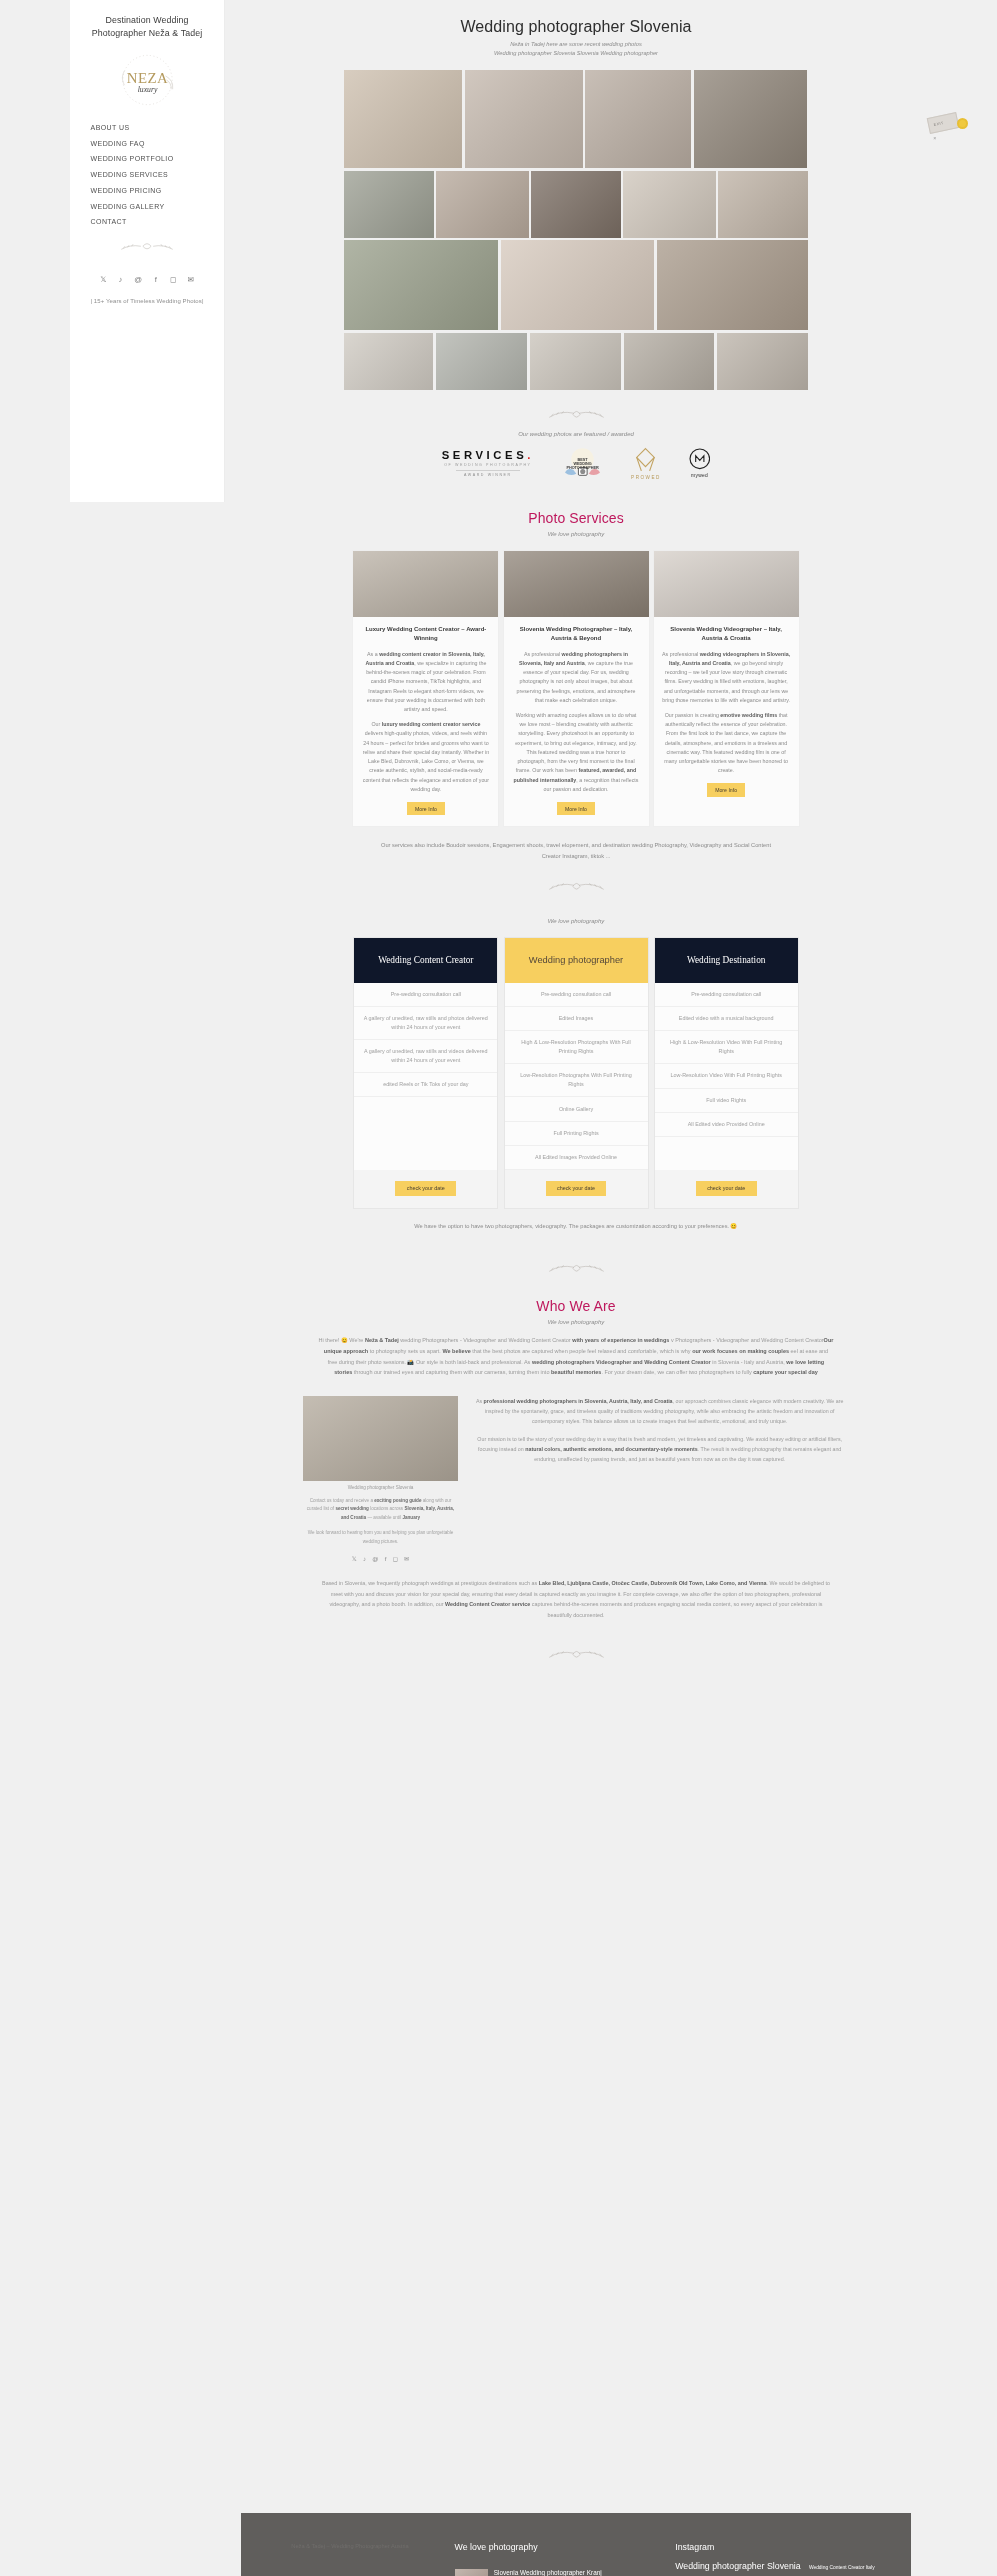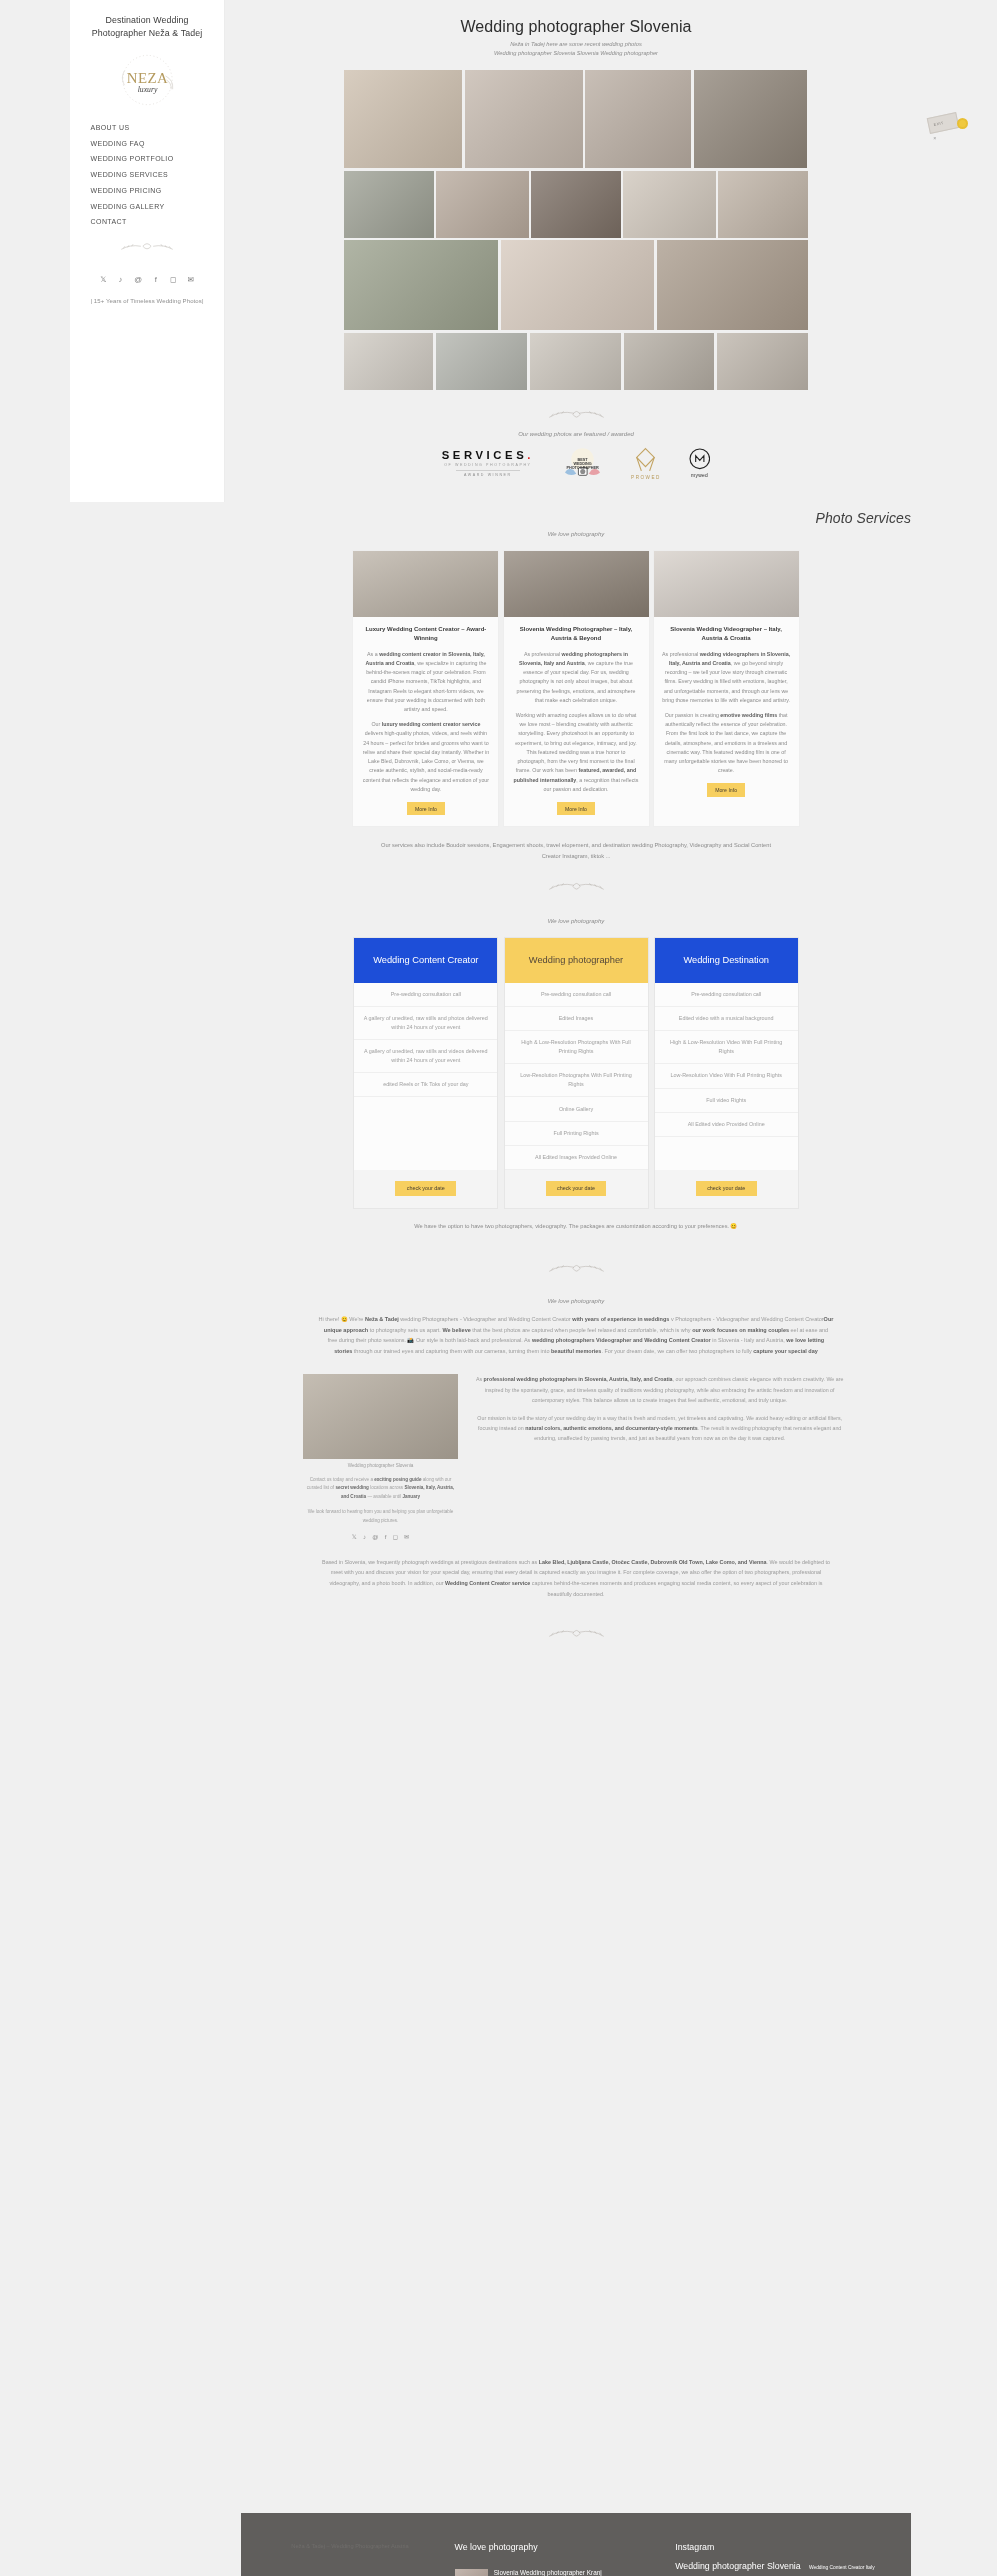--- a/index.html
+++ b/index.html
@@ -27,21 +27,21 @@
     text-decoration:none;padding:4.4px 0;font-weight:400;
   }
   .sb-divider{margin:7.2px auto 0;width:62px;height:20.6px;}
   .sb-social{display:flex;justify-content:center;gap:8.2px;margin-top:15.5px;}
   .sb-social span{width:9.3px;height:9.3px;color:#7d7d7d;display:inline-flex;align-items:center;justify-content:center;font-size:7.7px;}
   .sb-tagline{margin-top:13.4px;font-size:6px;color:#8e8e8e;letter-spacing:0.1px;}
 
   
   .main{position:absolute;left:241px;top:0;width:670px;padding-top:17.5px;}
   .h1{font-size:16px;font-weight:400;color:#2e2e2e;text-align:center;letter-spacing:0.1px;}
-  .h2{font-size:14px;font-weight:400;color:#404040;text-align:right;letter-spacing:0.1px;font-style:italic;}
+  .h2{font-size:14px;font-weight:400;color:#be185d;text-align:center;letter-spacing:0.1px;}
   .sub-italic{font-size:5.7px;font-style:italic;color:#8b8b8b;text-align:center;line-height:1.7;margin-top:4.1px;}
   .sub-italic-sm{font-size:6px;font-style:italic;color:#8b8b8b;text-align:center;margin-top:5.2px;}
 
   
   .gallery{margin:11.3px auto 0;width:464px;display:flex;flex-direction:column;gap:2.6px;}
   .grow{display:flex;gap:2.6px;}
   .ph{background:#c9c2bb;overflow:hidden;position:relative;}
   .ph::after{content:"";position:absolute;inset:0;
     background:linear-gradient(135deg,rgba(255,255,255,.22),rgba(0,0,0,.12));}
 
@@ -74,21 +74,21 @@
   .btn-more{display:inline-block;background:#f7cf5f;color:#4a4030;font-size:5.2px;
     padding:3.6px 7.7px;margin-top:2.1px;border:none;cursor:pointer;}
 
   .svc-note{margin:13.4px auto 0;width:402px;text-align:center;font-size:5.7px;line-height:1.9;color:#8b8b8b;}
 
   
   .price-wrap{display:flex;justify-content:center;gap:5.2px;margin-top:12.4px;}
   .price-col{width:145px;border:0.5px solid #e6e6e6;background:#fcfcfc;display:flex;flex-direction:column;}
   .price-head{height:45px;display:flex;align-items:center;justify-content:center;
     font-size:9.3px;font-weight:400;text-align:center;padding:0 9.3px;line-height:1.35;}
-  .price-head.grey{background:#1d4ed8;color:#ffffff;}
+  .price-head.grey{background:#0f172a;color:#ffffff;font-family:Liberation Serif, serif;}
   .price-head.gold{background:#f7cf5f;color:#56493a;text-align:center;}
   .price-row{padding:7.2px 8.2px;font-size:5.4px;line-height:1.65;text-align:center;
     color:#a0a0a0;border-bottom:0.5px solid #efefef;}
   .price-foot{padding:10.3px 0 12.4px;text-align:center;background:#f4f4f4;margin-top:auto;}
   .btn-date{display:inline-block;background:#f7cf5f;color:#4a4030;font-size:5.4px;
     padding:4.6px 11.3px;border:none;cursor:pointer;}
   .price-note{margin:13.4px auto 0;width:464px;text-align:center;font-size:5.7px;color:#8b8b8b;}
 
   
   .who-body{margin:10.3px auto 0;width:515px;text-align:center;font-size:5.5px;line-height:1.95;color:#9a9a9a;}
@@ -374,20 +374,21 @@
       <p class="price-note">We have the option to have two photographers, videography. The packages are customization according to your preferences. 😊</p>
     </section>
 
     <svg class="ornament" style="margin-top:29px" viewBox="0 0 130 42">
       <path d="M12 26 q22 -14 48 -8 M118 26 q-22 -14 -48 -8" fill="none" stroke="#b9b4ae" stroke-width="1.1"></path>
       <path d="M58 20 q7 -11 14 0 q-7 11 -14 0" fill="none" stroke="#b9b4ae" stroke-width="1.1"></path>
       <path d="M16 24 l4 -5 M26 21 l4 -5 M36 19 l4 -5 M114 24 l-4 -5 M104 21 l-4 -5 M94 19 l-4 -5" stroke="#b9b4ae" stroke-width="1"></path>
     </svg>
 
     <section style="margin-top:18.5px">
+      <h2 class="h2">Who We Are</h2>
       <div class="sub-italic-sm">We love photography</div>
 
       <p class="who-body">
         <span>Hi there! 😊 We're </span><b>Neža &amp; Tadej</b><span> wedding Photographers - Videographer and Wedding Content Creator </span><b>with years of experience in weddings</b><span> v Photographers - Videographer and Wedding Content Creator</span><b>Our unique approach</b><span> to photography sets us apart. </span><b>We believe</b><span> that the best photos are captured when people feel relaxed and comfortable, which is why </span><b>our work focuses on making couples</b><span> eel at ease and free during their photo sessions. 📸 Our style is both laid-back and professional. As </span><b>wedding photographers Videographer and Wedding Content Creator</b><span> in Slovenia - Italy and Austria, </span><b>we love letting stories</b><span> through our trained eyes and capturing them with our cameras, turning them into </span><b>beautiful memories</b><span>. For your dream date, we can offer two photographers to fully </span><b>capture your special day</b>
       </p>
 
       <div class="who-split">
         <div class="who-photo-col">
           <div class="who-photo" style="background:#b6ada0"></div>
           <div class="who-cap">Wedding photographer Slovenia</div>

